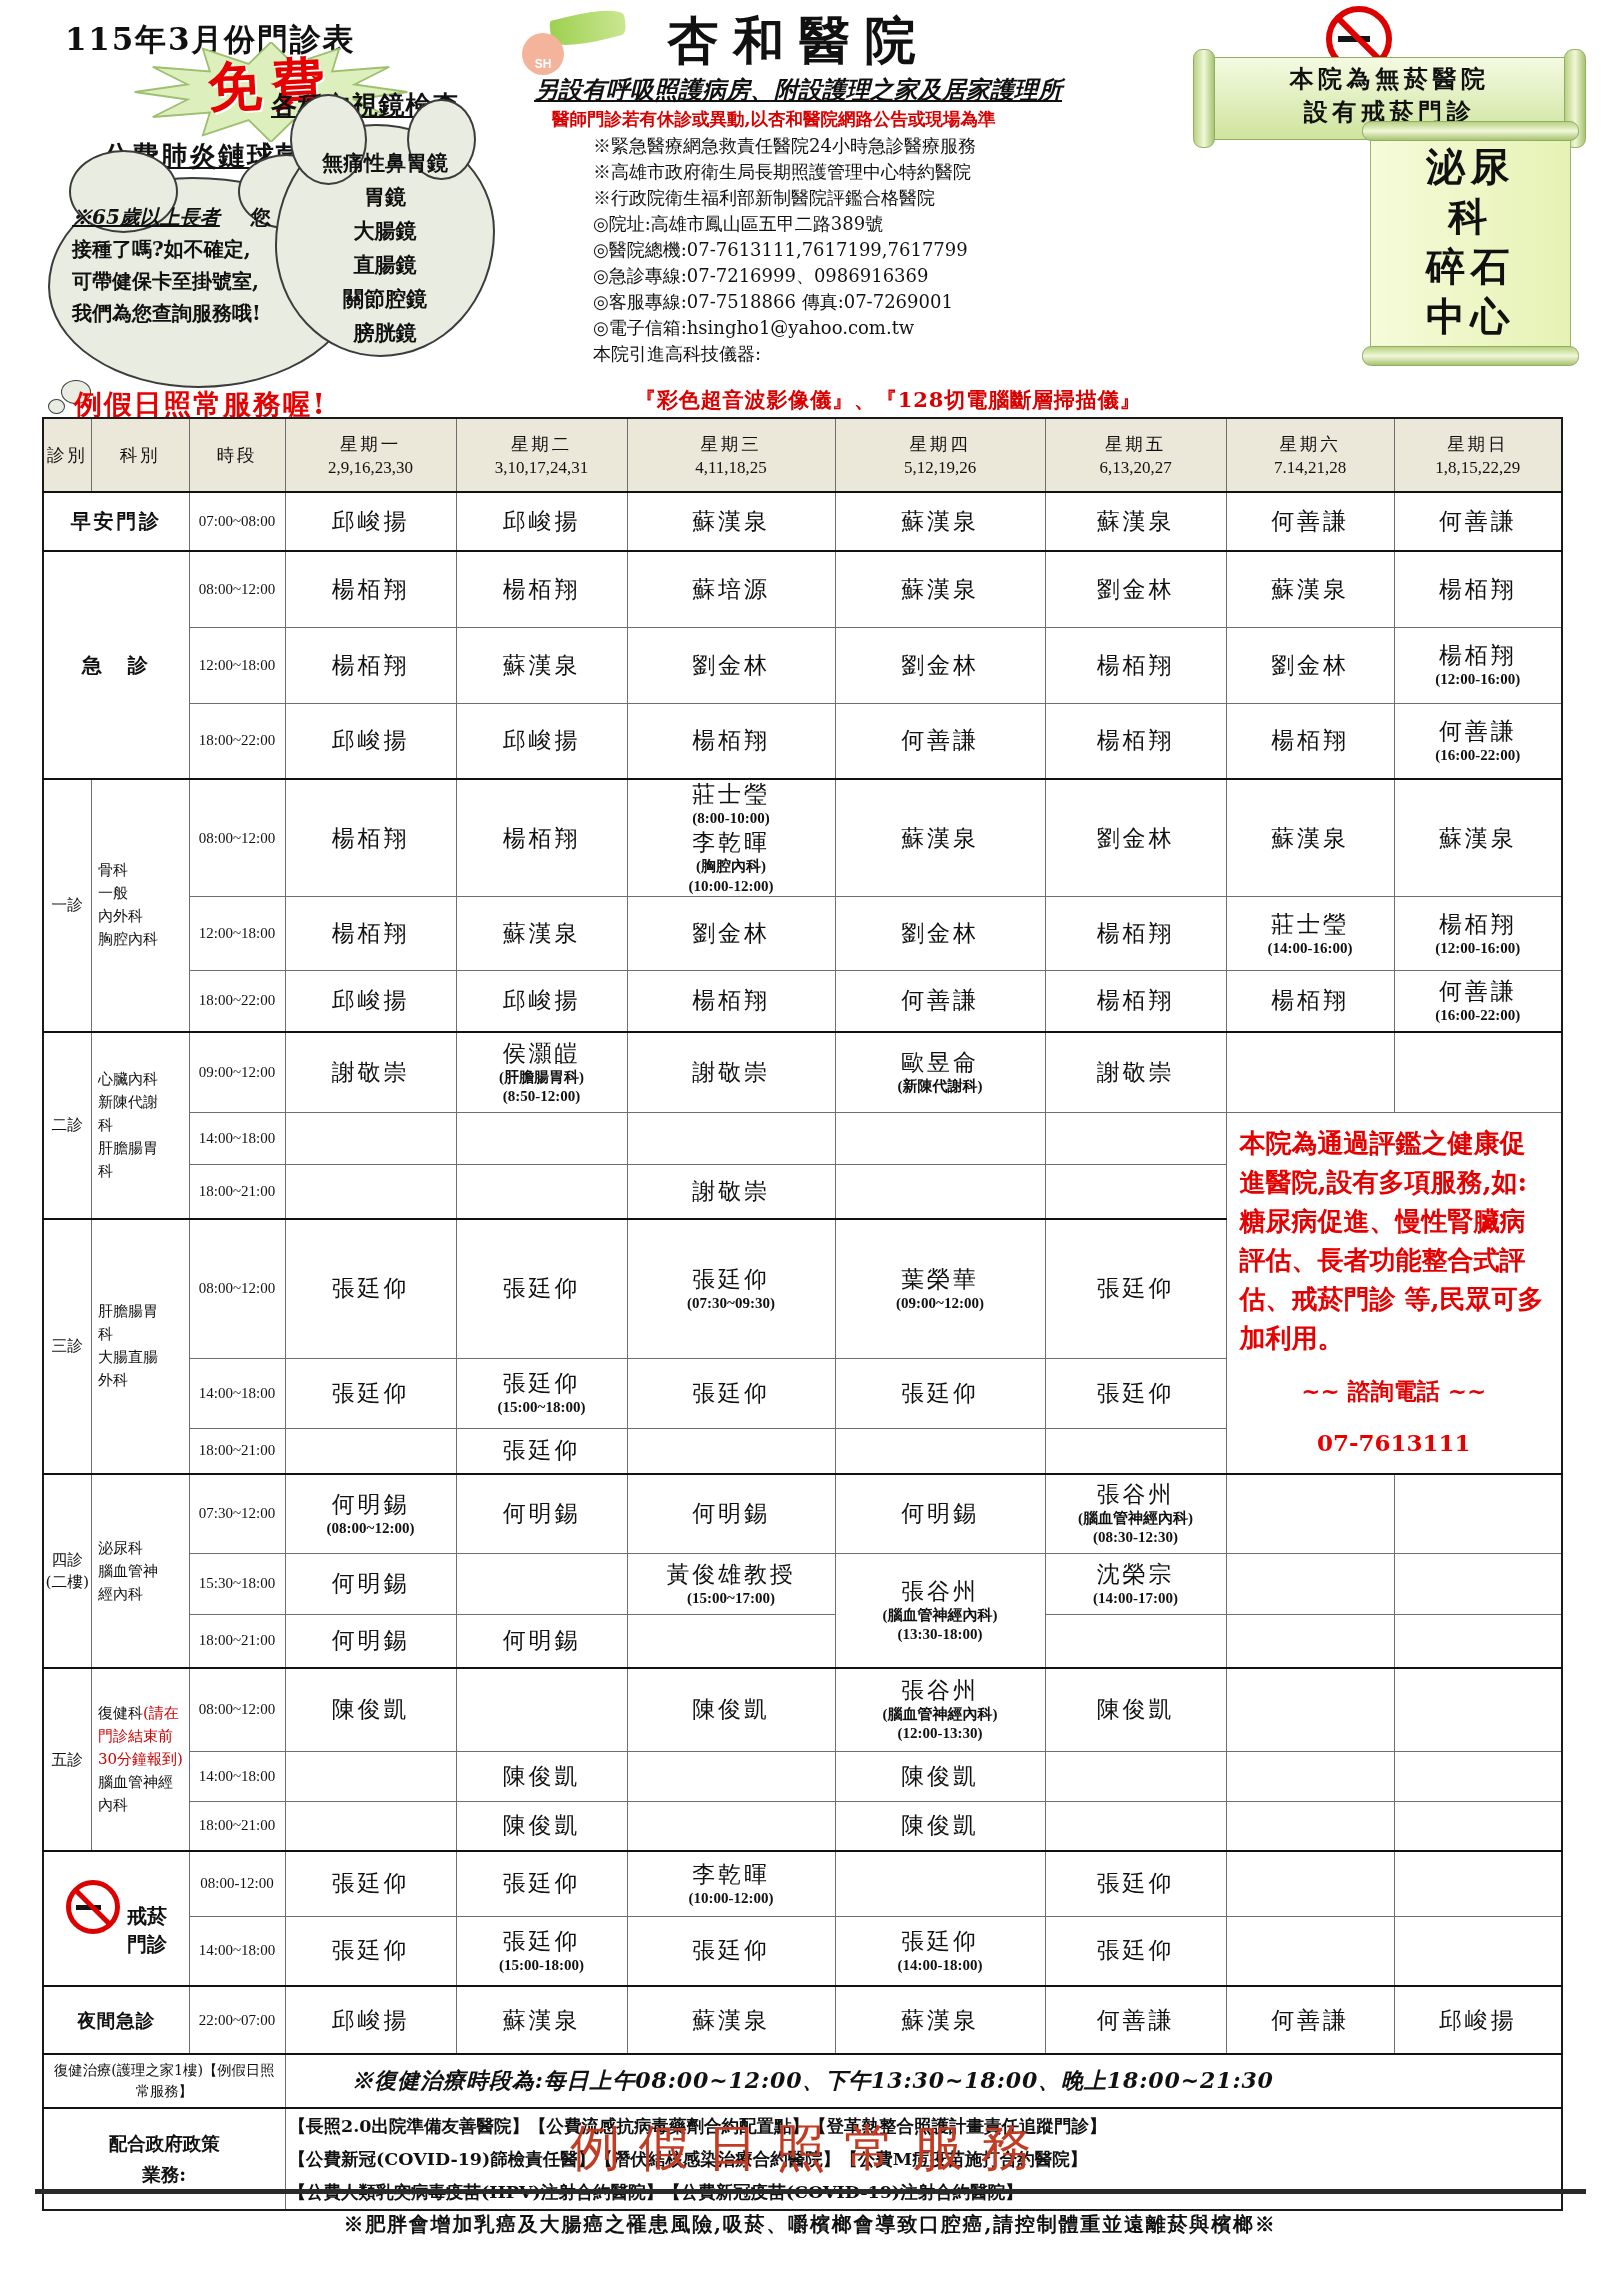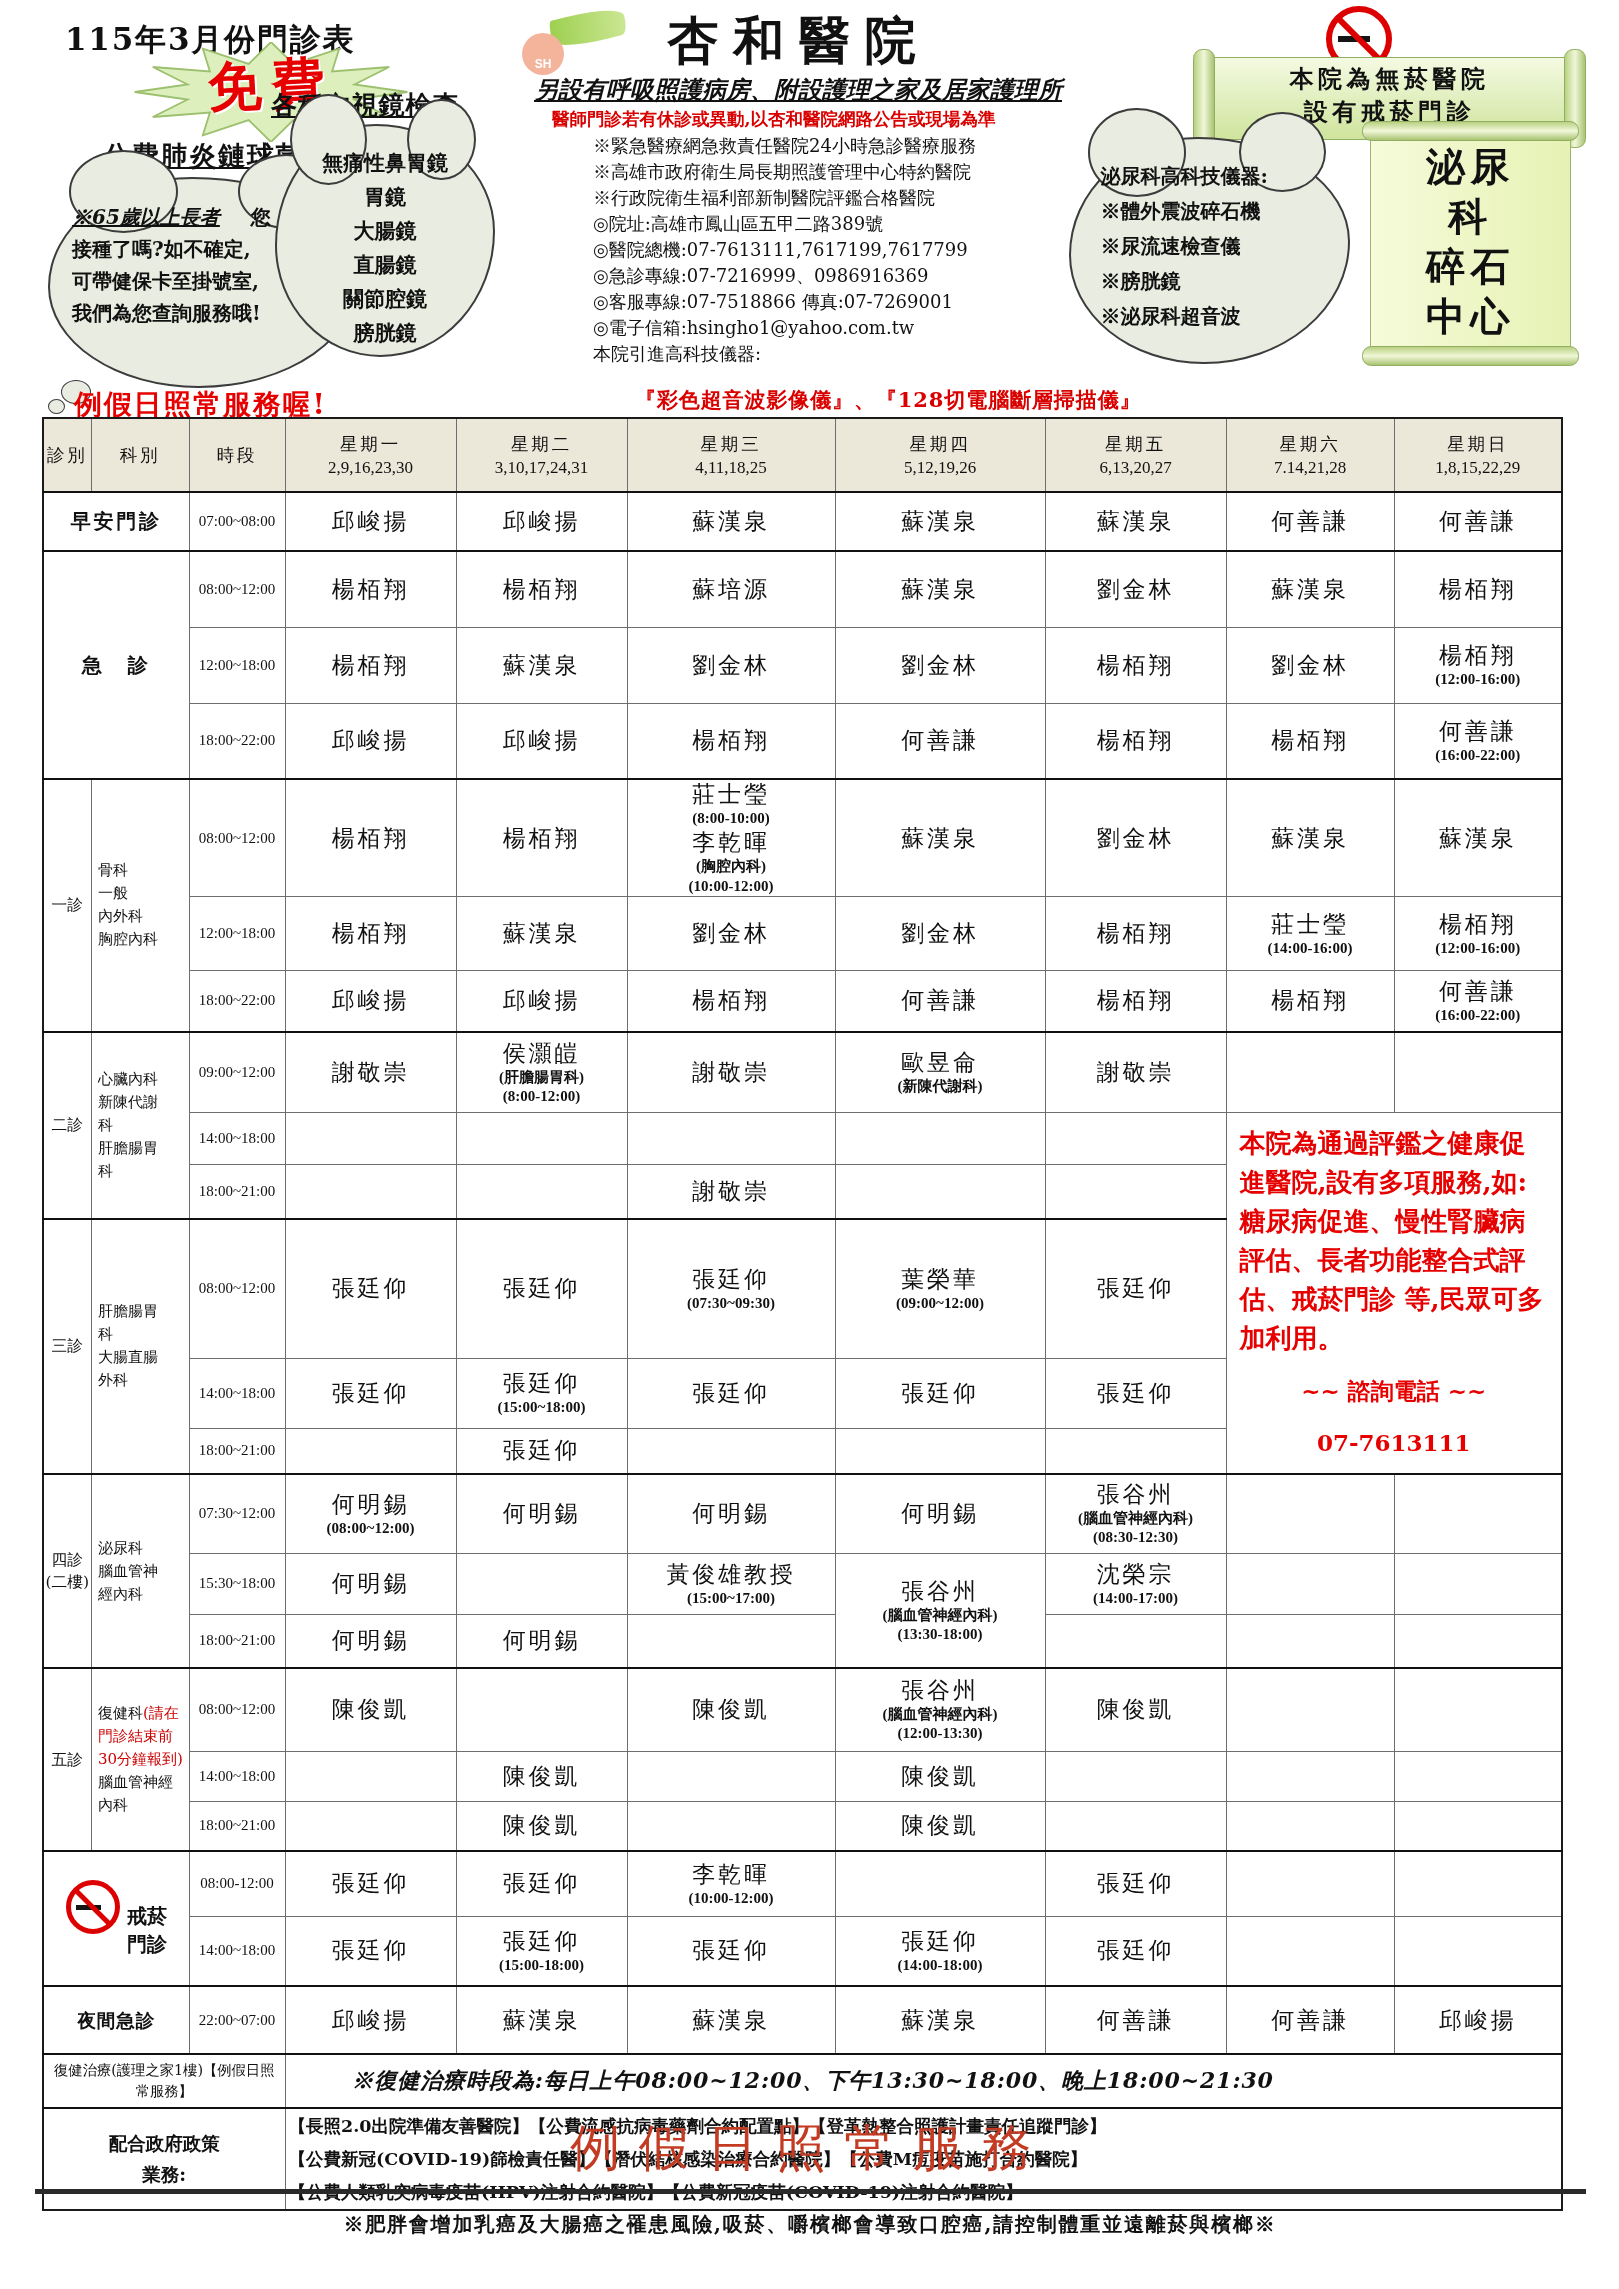--- a/index.html
+++ b/index.html
@@ -162,29 +162,20 @@
   </div>
   <div class="hired">『彩色超音波影像儀』、『128切電腦斷層掃描儀』</div>
   <div class="holnote">例假日照常服務喔!</div>
 
   <div class="nosmoke ns-big"></div>
   <div class="scrollh">
     <div>本院為無菸醫院</div>
     <div>設有戒菸門診</div>
   </div>
 
-  <div class="cloud uro">
-    <div class="inner">
-      <div>泌尿科高科技儀器:</div>
-      <div>※體外震波碎石機</div>
-      <div>※尿流速檢查儀</div>
-      <div>※膀胱鏡</div>
-      <div>※泌尿科超音波</div>
-    </div>
-  </div>
 
   <div class="scrollv">
     <div class="inner">
       <div>泌尿</div>
       <div>科</div>
       <div>碎石</div>
       <div>中心</div>
     </div>
   </div>
 </div>
@@ -464,21 +455,21 @@
           </td>
           <td class="time">
             <div>09:00~12:00</div>
           </td>
           <td class="doc">
             <div>謝敬崇</div>
           </td>
           <td class="doc">
             <div>侯灝皚</div>
             <div class="sub">(肝膽腸胃科)</div>
-            <div class="sub">(8:00-12:00)</div>
+            <div class="sub">(8:50-12:00)</div>
           </td>
           <td class="doc">
             <div>謝敬崇</div>
           </td>
           <td class="doc">
             <div>歐昱侖</div>
             <div class="sub">(新陳代謝科)</div>
           </td>
           <td class="doc">
             <div>謝敬崇</div>

